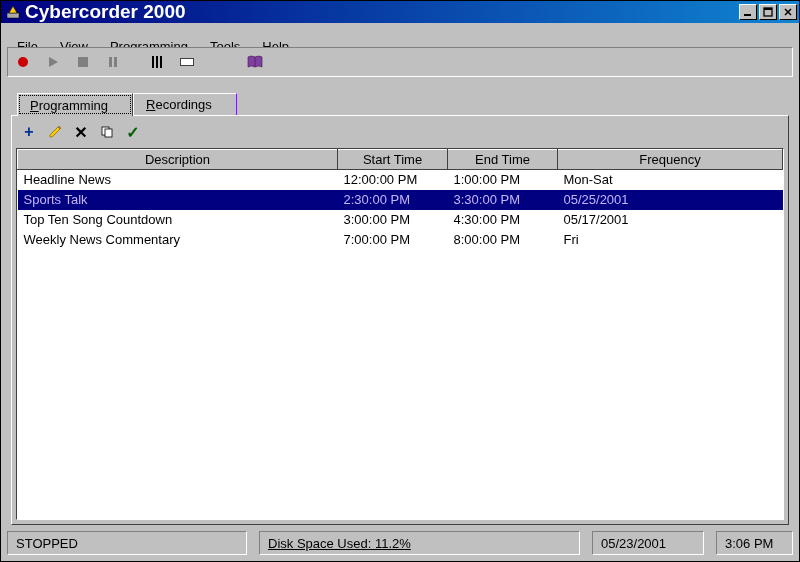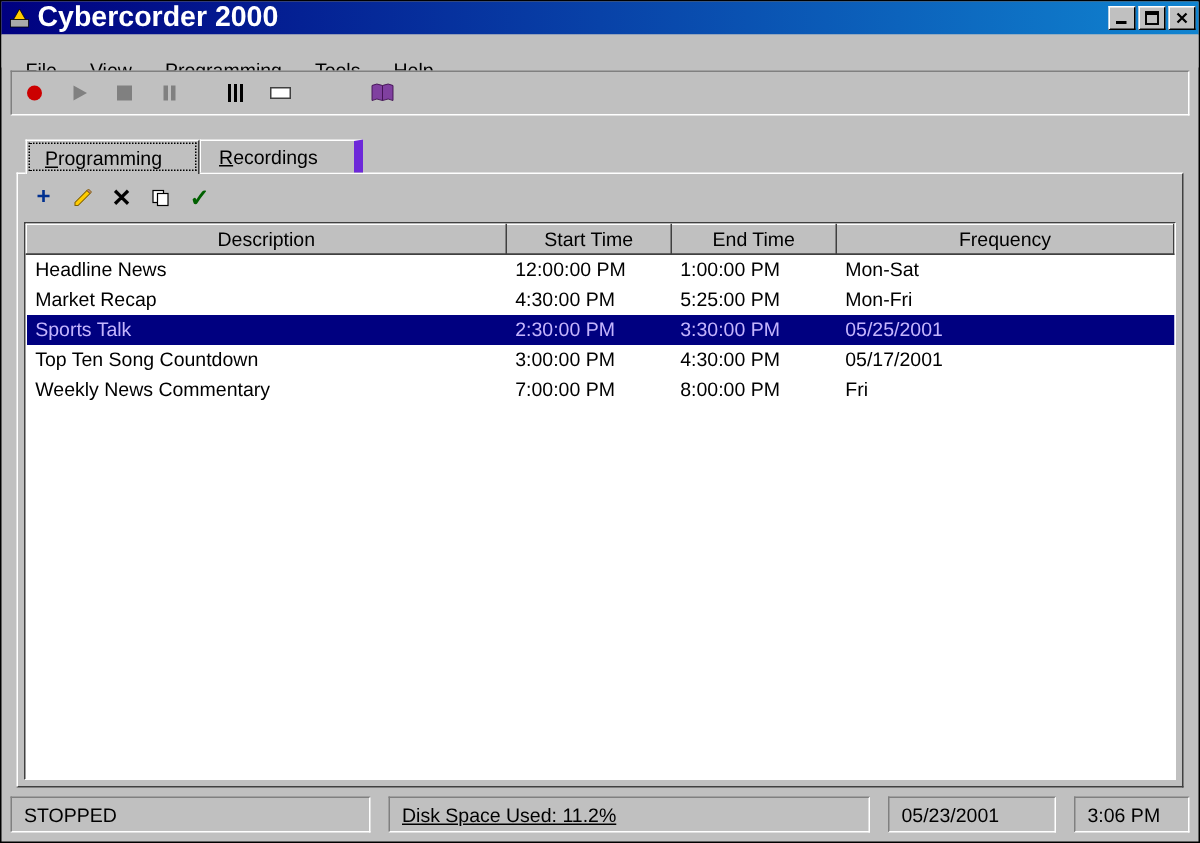--- a/index.html
+++ b/index.html
@@ -77,21 +77,21 @@
 .tabs-area {
   flex: 1; margin: 10px 10px 6px 10px;
   display: flex; flex-direction: column;
 }
 .tabstrip {
   display: flex; align-items: flex-end;
   height: 24px; padding-left: 6px;
 }
 .tab {
   border-top: 1px solid #fff; border-left: 1px solid #fff;
-  border-right: 6px solid #6d28d9;
+  border-right: 1px solid #6d28d9;
   background: #c0c0c0;
   padding: 3px 24px 3px 12px;
   font-size: 13px;
   margin-right: 0;
   position: relative;
 }
 .tab.active {
   border-top: 1px solid #fff; border-left: 1px solid #fff;
   border-right: 1px solid #404040;
   padding-top: 4px; top: 1px; z-index: 2;
@@ -283,26 +283,20 @@
                 <th>Frequency</th>
               </tr>
             </thead>
             <tbody id="list-body">
                 <tr>
                   <td>Headline News</td>
                   <td>12:00:00 PM</td>
                   <td>1:00:00 PM</td>
                   <td>Mon-Sat</td>
                 </tr>
-                <tr>
-                  <td>Market Recap</td>
-                  <td>4:30:00 PM</td>
-                  <td>5:25:00 PM</td>
-                  <td>Mon-Fri</td>
-                </tr>
                 <tr class="sel">
                   <td>Sports Talk</td>
                   <td>2:30:00 PM</td>
                   <td>3:30:00 PM</td>
                   <td>05/25/2001</td>
                 </tr>
                 <tr>
                   <td>Top Ten Song Countdown</td>
                   <td>3:00:00 PM</td>
                   <td>4:30:00 PM</td>

